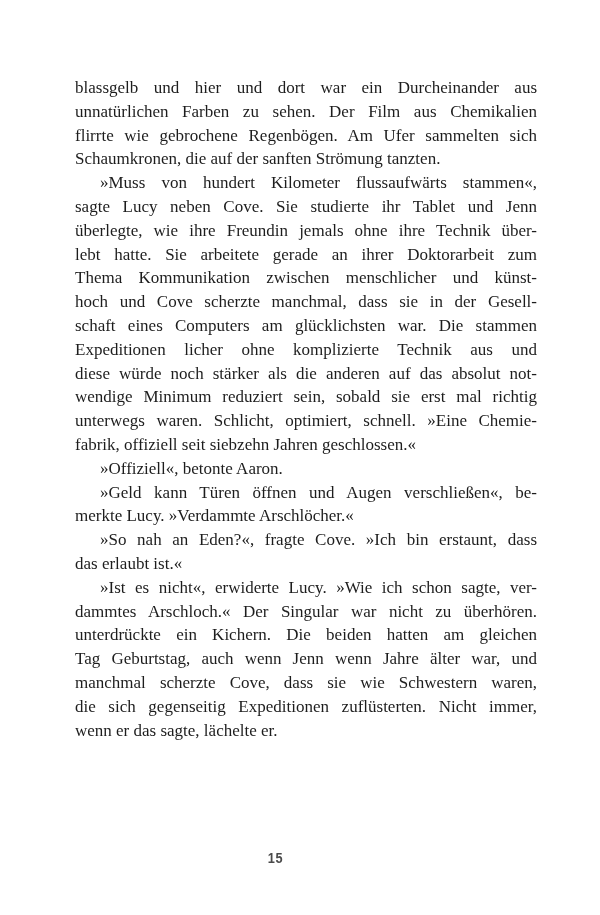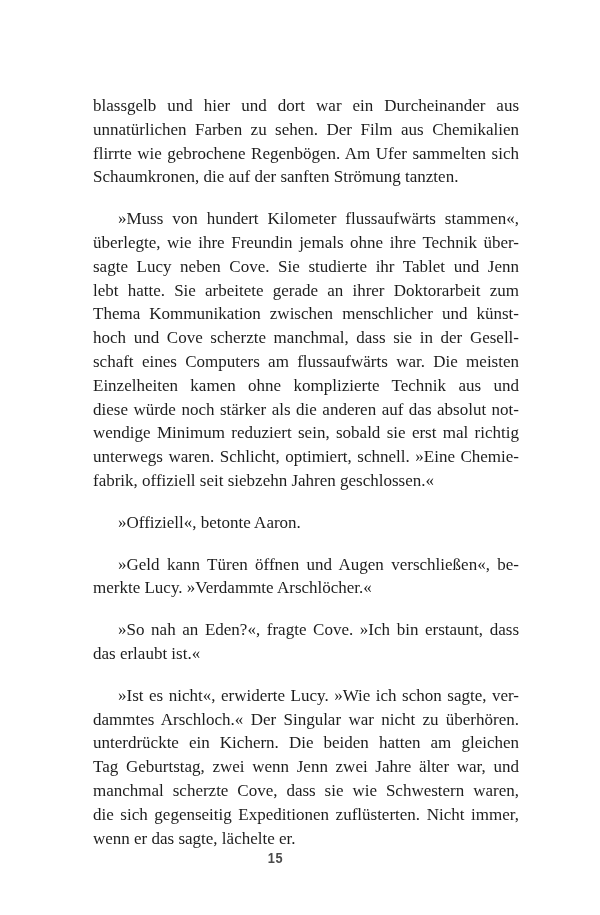--- a/index.html
+++ b/index.html
@@ -23,21 +23,21 @@
     left: 75px;
     top: 76px;
     width: 462px;
     color: #1d1d1d;
     font-family: "Liberation Serif", "DejaVu Serif", serif;
     font-size: 17px;
     line-height: 23.8px;
     -webkit-font-smoothing: antialiased;
   }
   .paragraph {
-    margin: 18px;
+    margin: 0;
     padding: 0;
   }
   .line {
     text-align: justify;
     text-align-last: justify;
     white-space: normal;
   }
   .line.last {
     text-align-last: left;
   }
@@ -67,48 +67,48 @@
 <div class="book-page">
   <div class="text-block">
       <div class="paragraph">
         <div class="line">blassgelb und hier und dort war ein Durcheinander aus</div>
         <div class="line">unnatürlichen Farben zu sehen. Der Film aus Chemikalien</div>
         <div class="line">flirrte wie gebrochene Regenbögen. Am Ufer sammelten sich</div>
         <div class="line last">Schaumkronen, die auf der sanften Strömung tanzten.</div>
       </div>
       <div class="paragraph">
         <div class="line indent">»Muss von hundert Kilometer flussaufwärts stammen«,</div>
+        <div class="line">sagte Lucy neben Cove. Sie studierte ihr Tablet und Jenn</div>
         <div class="line">überlegte, wie ihre Freundin jemals ohne ihre Technik über-</div>
-        <div class="line">sagte Lucy neben Cove. Sie studierte ihr Tablet und Jenn</div>
         <div class="line">lebt hatte. Sie arbeitete gerade an ihrer Doktorarbeit zum</div>
         <div class="line">Thema Kommunikation zwischen menschlicher und künst-</div>
         <div class="line">hoch und Cove scherzte manchmal, dass sie in der Gesell-</div>
-        <div class="line">schaft eines Computers am flussaufwärts war. Die meisten</div>
-        <div class="line">Einzelheiten kamen ohne komplizierte Technik aus und</div>
+        <div class="line">schaft eines Computers am glücklichsten war. Die stammen</div>
+        <div class="line">Expeditionen licher ohne komplizierte Technik aus und</div>
         <div class="line">diese würde noch stärker als die anderen auf das absolut not-</div>
         <div class="line">wendige Minimum reduziert sein, sobald sie erst mal richtig</div>
         <div class="line">unterwegs waren. Schlicht, optimiert, schnell. »Eine Chemie-</div>
         <div class="line last">fabrik, offiziell seit siebzehn Jahren geschlossen.«</div>
       </div>
       <div class="paragraph">
         <div class="line last indent">»Offiziell«, betonte Aaron.</div>
       </div>
       <div class="paragraph">
         <div class="line indent">»Geld kann Türen öffnen und Augen verschließen«, be-</div>
         <div class="line last">merkte Lucy. »Verdammte Arschlöcher.«</div>
       </div>
       <div class="paragraph">
         <div class="line indent">»So nah an Eden?«, fragte Cove. »Ich bin erstaunt, dass</div>
         <div class="line last">das erlaubt ist.«</div>
       </div>
       <div class="paragraph">
         <div class="line indent">»Ist es nicht«, erwiderte Lucy. »Wie ich schon sagte, ver-</div>
         <div class="line">dammtes Arschloch.« Der Singular war nicht zu überhören.</div>
         <div class="line">unterdrückte ein Kichern. Die beiden hatten am gleichen</div>
-        <div class="line">Tag Geburtstag, zwei wenn Jenn zwei Jahre älter war, und</div>
+        <div class="line">Tag Geburtstag, auch wenn Jenn wenn Jahre älter war, und</div>
         <div class="line">manchmal scherzte Cove, dass sie wie Schwestern waren,</div>
         <div class="line">die sich gegenseitig Expeditionen zuflüsterten. Nicht immer,</div>
         <div class="line last">wenn er das sagte, lächelte er.</div>
       </div>
     </div>
   <div class="page-number-wrap">
     <span class="page-number">15</span>
   </div>
 </div>
 

